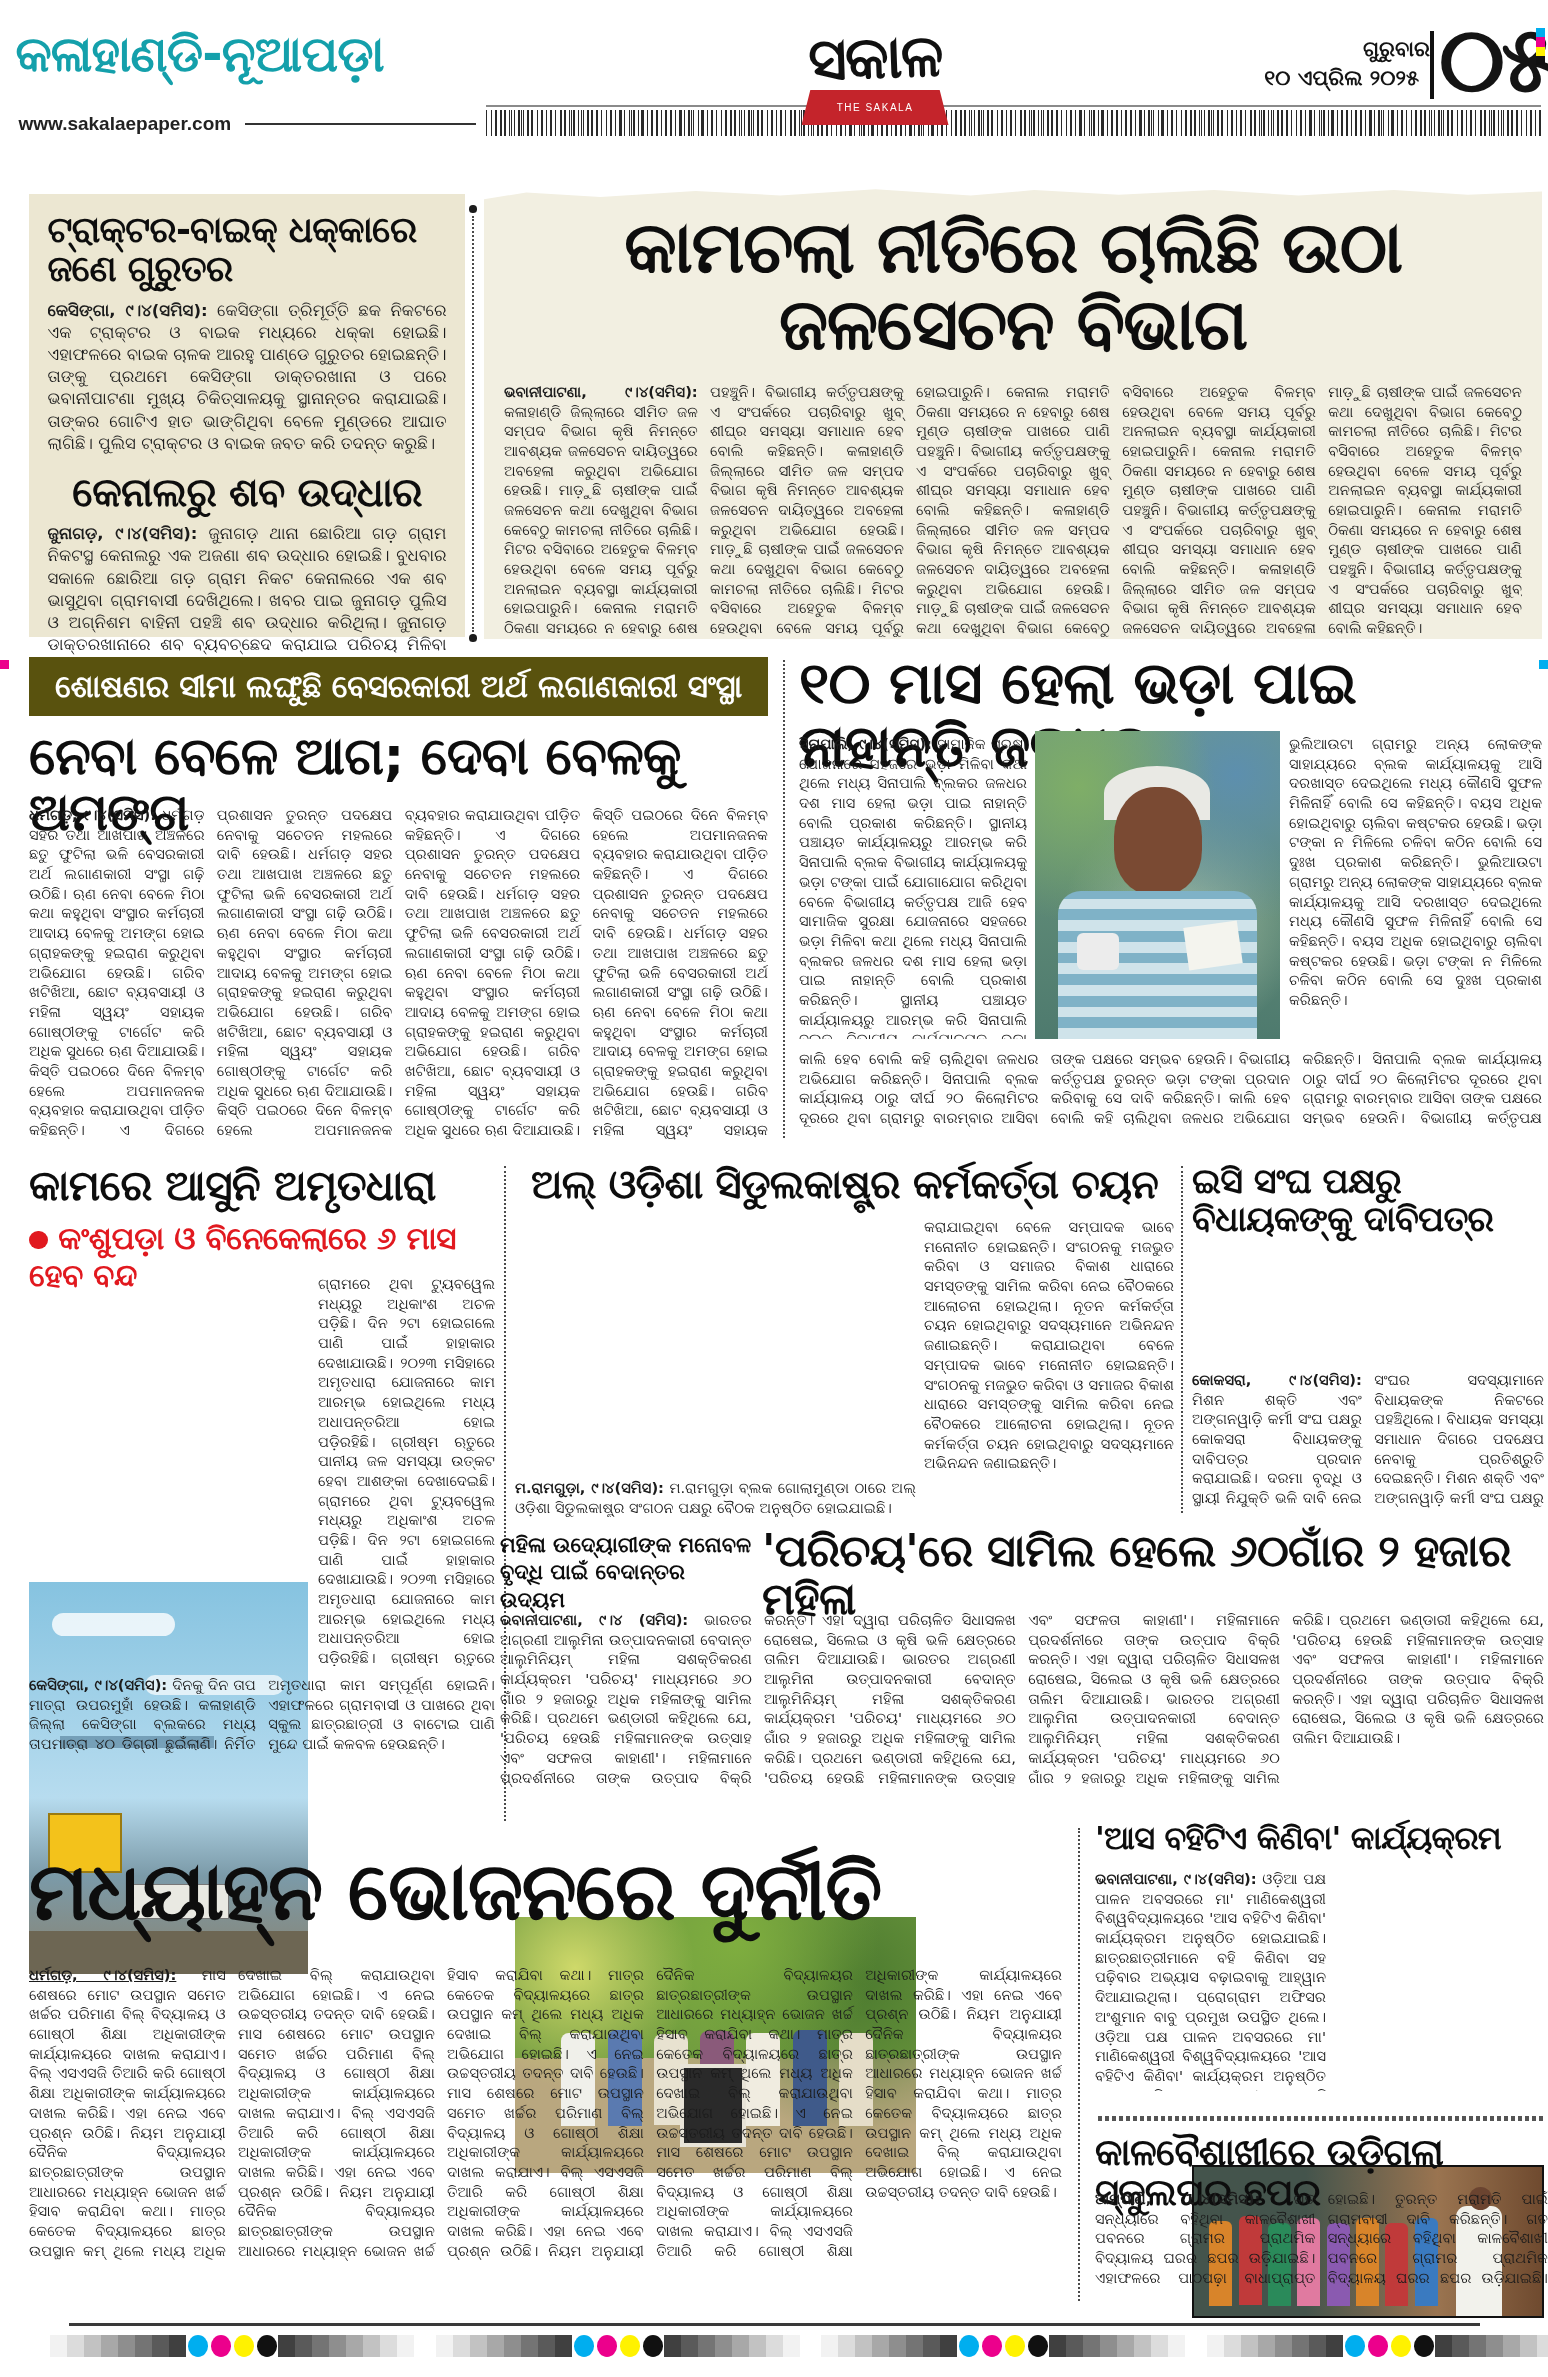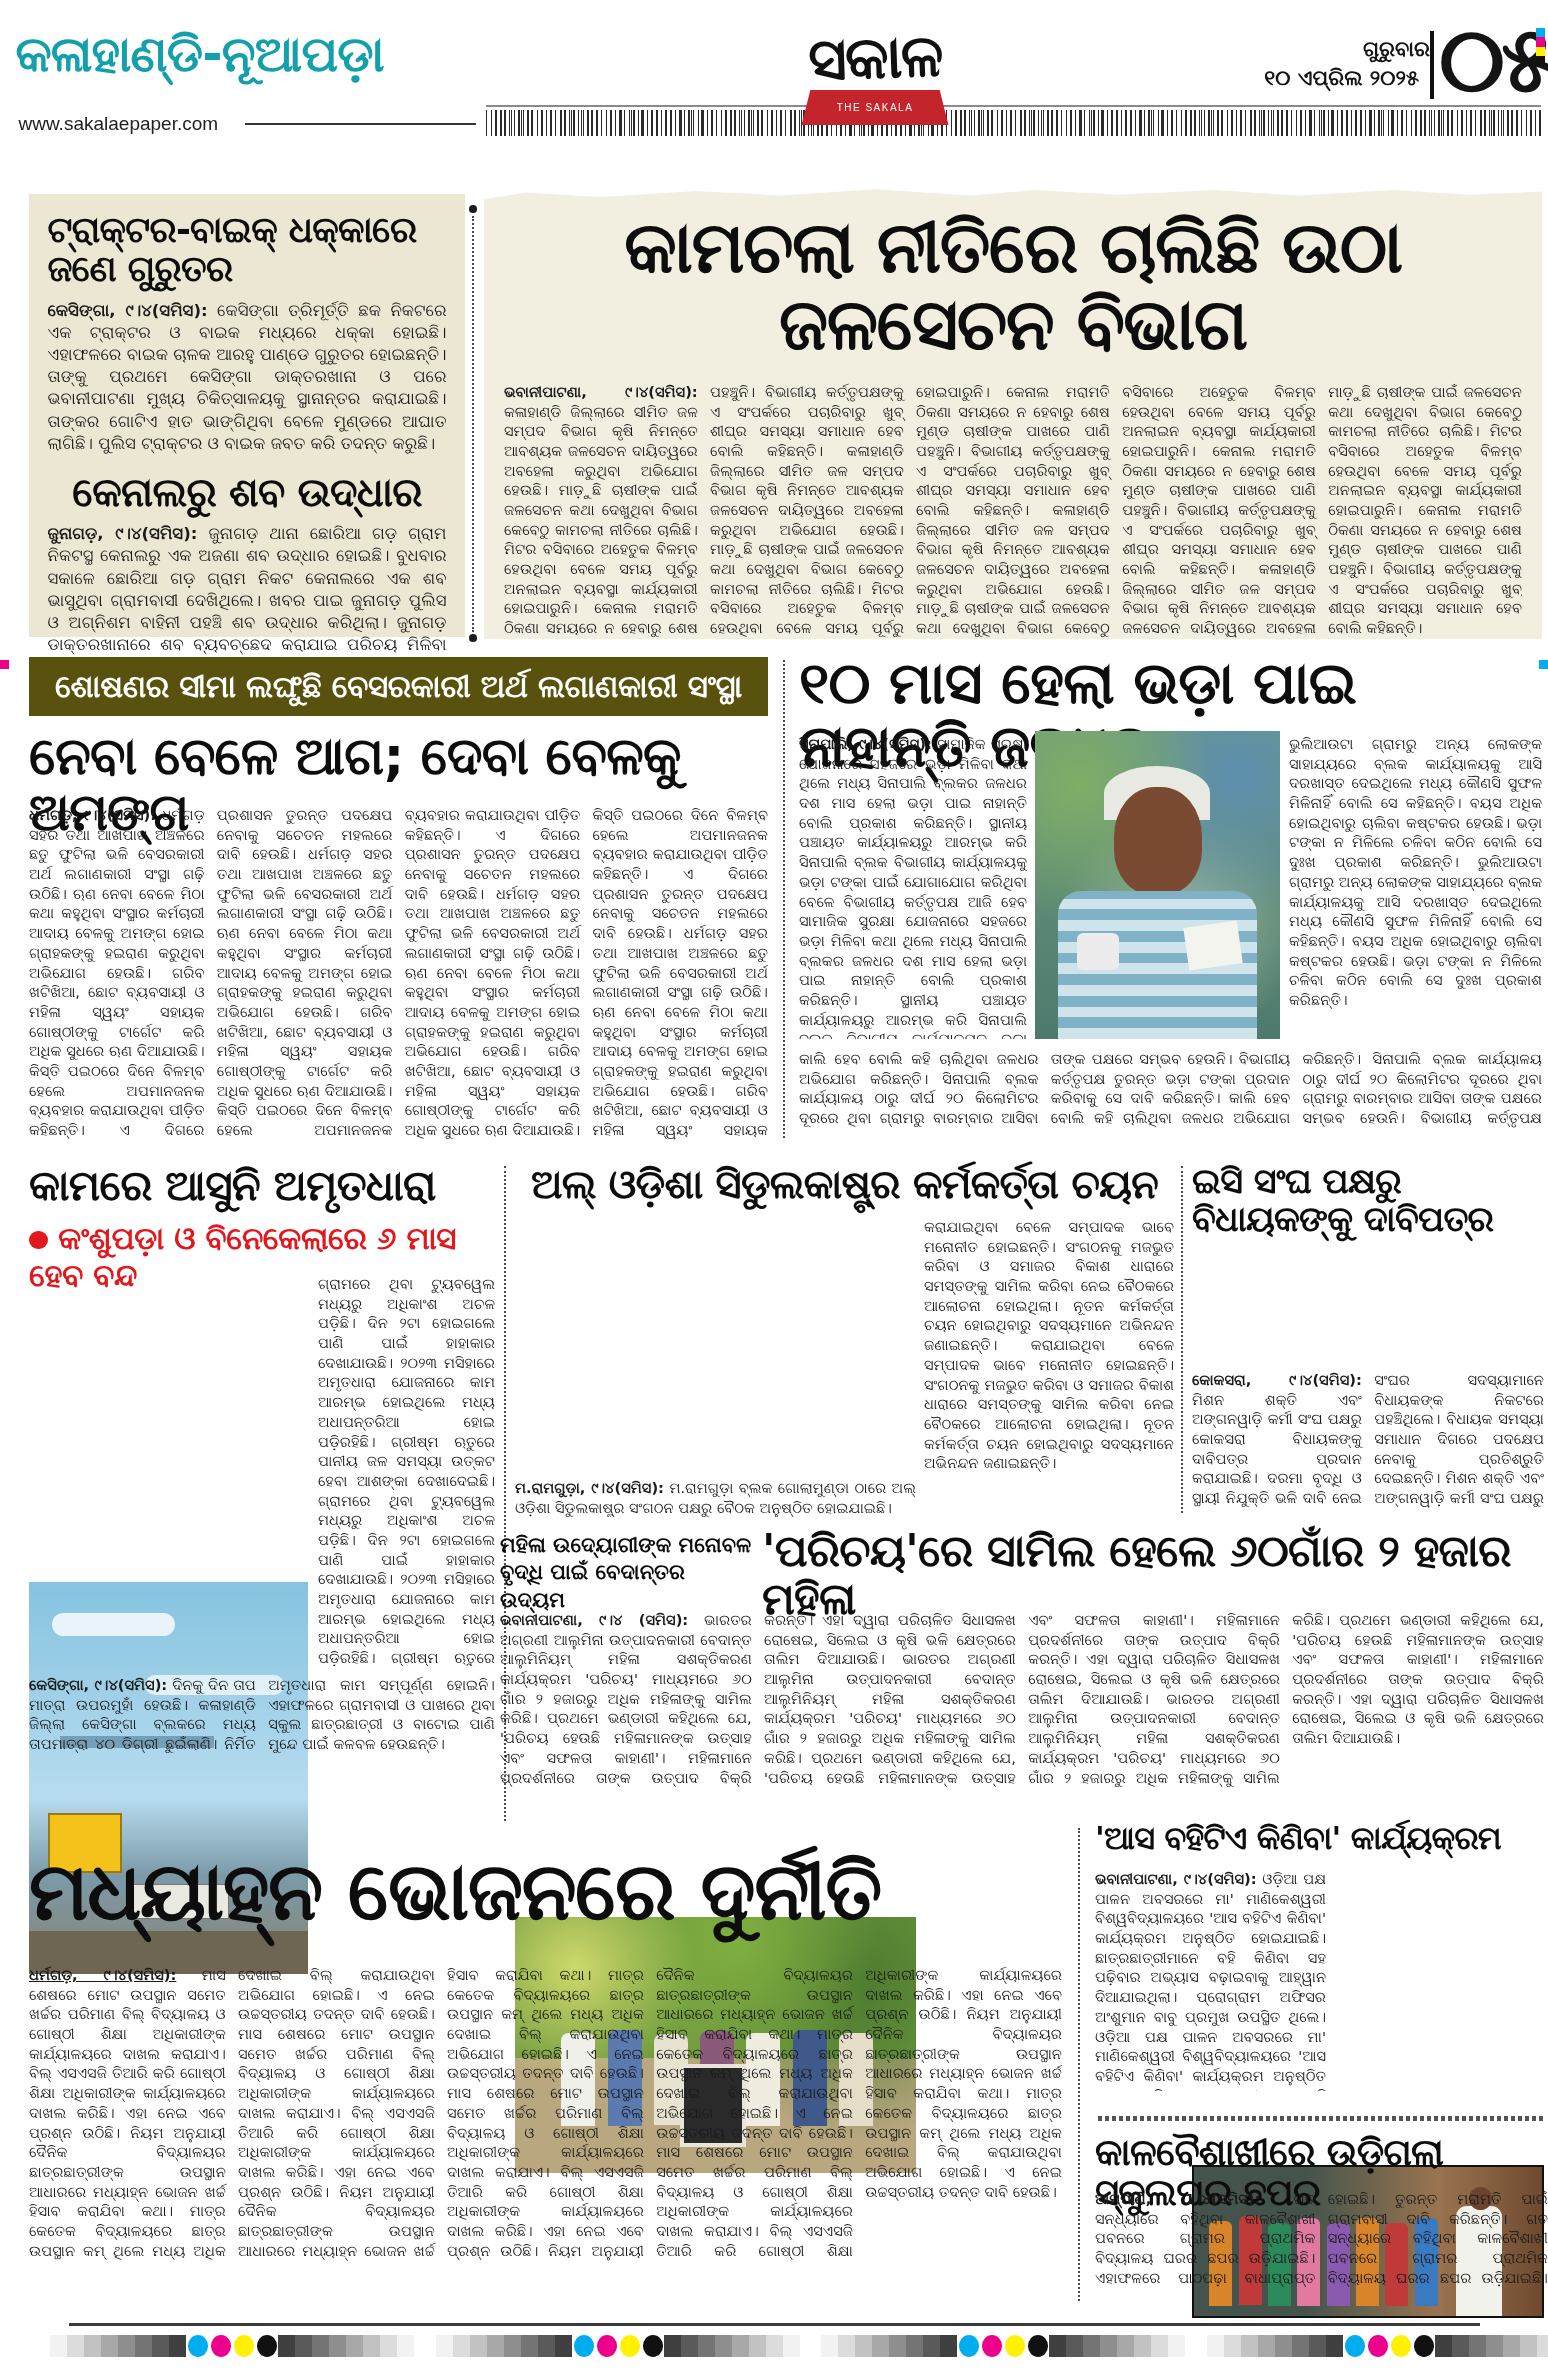--- a/index.html
+++ b/index.html
@@ -17,21 +17,21 @@
   .cols3{column-count:3;column-gap:12.3px;}
   .cols4{column-count:4;column-gap:12.3px;}
   .cols5{column-count:5;column-gap:12.3px;}
   .vdots{width:0;border-left:2.3px dotted #4a4a4a;}
   .dot{width:7.7px;height:7.7px;border-radius:50%;background:#1c1c1c;}
   .hdots{height:4.6px;background:repeating-linear-gradient(90deg,#555 0 3.9px,transparent 3.9px 7px);}
   .photo{position:relative;overflow:hidden;background:#9a9a9a;}
   .regsq{width:9.3px;height:9.3px;}
   
   #masthead{font-size:49px;font-weight:bold;color:var(--masthead_teal);letter-spacing:-0.8px;}
-  #website{font-size:19px;color:#222;font-family:"Liberation Sans",sans-serif;}
+  #website{font-size:19px;color:#222;font-family:"Liberation Sans",sans-serif;font-weight:bold;}
   #barcode{background:
     repeating-linear-gradient(90deg,#2a2a2a 0 1.5px,transparent 1.5px 4.6px),
     repeating-linear-gradient(90deg,transparent 0 5.4px,#2a2a2a 5.4px 6.2px,transparent 6.2px 10px);}
   #logo-main{font-size:59px;font-weight:900;color:#101010;letter-spacing:-1.5px;transform:rotate(-2deg);}
   #logo-sub{background:var(--logo_red);color:#fff;font-size:10px;letter-spacing:1.5px;
     font-family:"Liberation Sans",sans-serif;font-weight:normal;text-align:center;padding:12px 0;
     clip-path:polygon(6% 0,94% 0,100% 100%,0 100%);width:147px;margin:-3.1px auto 0;}
   #pagenum{font-size:91px;font-weight:900;letter-spacing:-3.9px;line-height:1;}
   .daydate{font-size:21px;font-weight:bold;text-align:right;}
   

